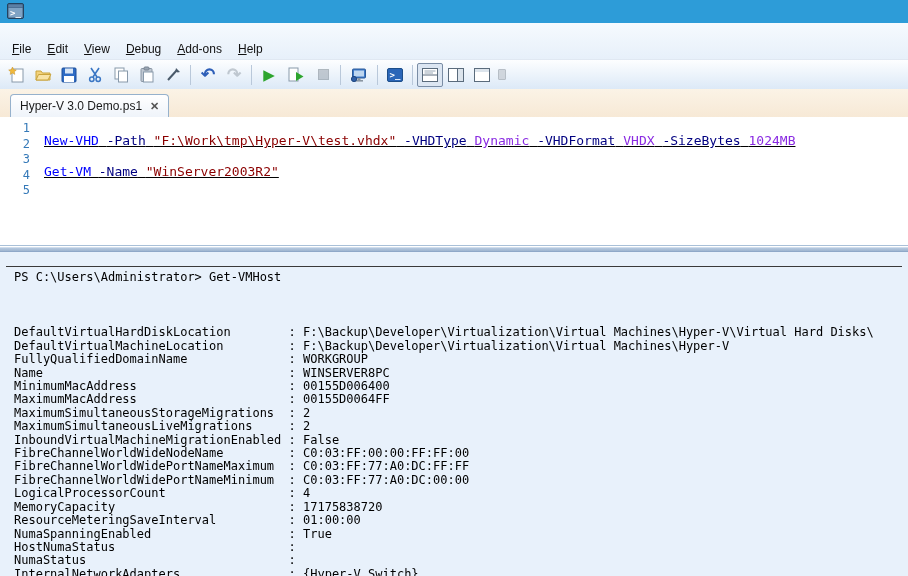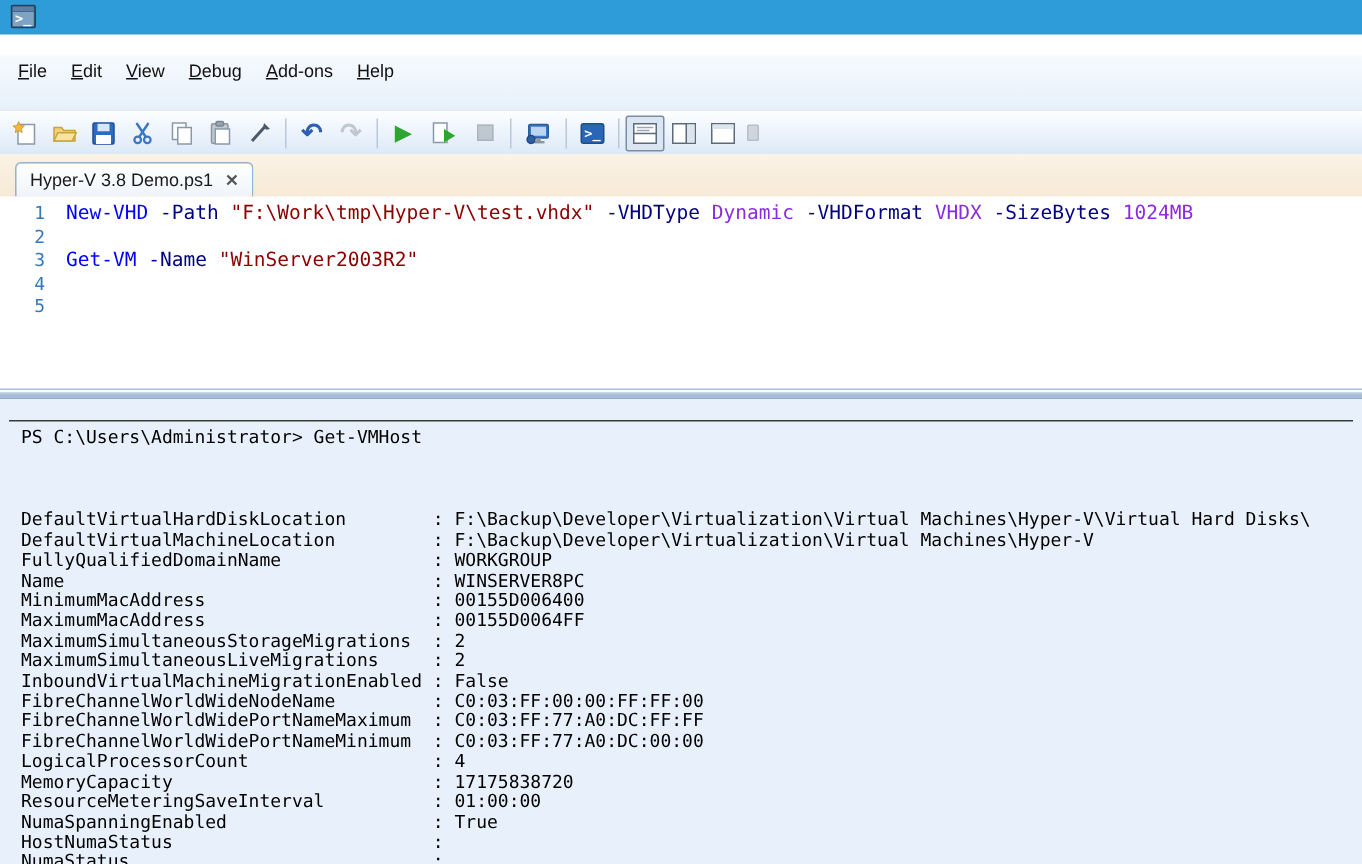--- a/index.html
+++ b/index.html
@@ -5,21 +5,21 @@
   * { margin:0; padding:0; box-sizing:border-box; }
   html,body { width:908px; height:576px; overflow:hidden; }
   body { font-family:"Liberation Sans", sans-serif; background:#fff; position:relative; }
 
   
   .titlebar { height:23px; background:#2D9CD8; position:relative; }
   .app-icon { position:absolute; left:7px; top:3px; width:17px; height:16px; }
   .titlebar .title { position:absolute; right:0px; top:2px; color:#fff; font-size:14.5px; white-space:nowrap; }
 
   
-  .menubar { height:37px; background:linear-gradient(#F6FAFE,#E7F0FA); border-bottom:1px solid #E0E8F2; display:flex; align-items:flex-start; padding-left:4px;margin-top:14px; }
+  .menubar { height:37px; background:linear-gradient(#F6FAFE,#E7F0FA); border-bottom:1px solid #E0E8F2; display:flex; align-items:flex-end; padding-left:4px; }
   .menu-item { font-size:12px; color:#111; padding:3px 8px; cursor:default; }
   .menu-item .accel { text-decoration:underline; }
 
   
   .toolbar { height:29px; background:linear-gradient(#FDFEFF,#DCE9F7); display:flex; align-items:center; padding-left:4px; }
   .tb-btn { width:26px; height:24px; display:flex; align-items:center; justify-content:center; border:1px solid transparent; border-radius:2px; }
   .tb-btn.wide { width:28px; }
   .tb-sep { width:1px; height:20px; background:#B9C8DA; margin:0 4px; }
   .tb-btn.selected { border:1px solid #7A8DA5; background:#DCE6F2; }
   .tb-btn.disabled { opacity:.55; }
@@ -33,21 +33,21 @@
   
   .tabbar { height:28px; background:linear-gradient(#FBF3E6,#F7E9D6); position:relative; padding-left:10px; display:flex; align-items:flex-end; }
   .tab { height:23px; background:linear-gradient(#FFFFFF,#EFF4FA); border:1px solid #96B1CC; border-bottom:none; border-radius:4px 4px 0 0; display:flex; align-items:center; padding:0 9px; gap:8px; }
   .tab-label { font-size:12px; color:#1A1A1A; white-space:nowrap; }
   .tab-close { font-size:11px; color:#555; font-weight:bold; cursor:default; }
 
   
   .editor { height:129px; background:#fff; display:flex; font-family:"DejaVu Sans Mono","Liberation Mono",monospace; font-size:13px; border-bottom:1px solid #A9C0D8; overflow:hidden; }
   .gutter { width:44px; padding-top:4px; text-align:right; }
   .line-number { display:block; height:15.5px; line-height:15.5px; padding-right:14px; font-size:12px; color:var(--tok-linenumber,#3579B8); }
-  .codearea { flex:1; padding-top:4px; }
+  .codearea { flex:1; padding-top:16px;text-decoration:underline; }
   .code-line { height:15.5px; line-height:15.5px; white-space:pre; }
   .tok-plain { color:var(--tok-plain,#000); }
   .tok-cmdlet { color:var(--tok-cmdlet,#0000FF); }
   .tok-parameter { color:var(--tok-parameter,#000080); }
   .tok-string { color:var(--tok-string,#8B0000); }
   .tok-argument { color:var(--tok-argument,#8A2BE2); }
   .sel { background:var(--sel-color,#A8CFF0); }
 
   
   .splitter { height:6px; background:linear-gradient(#DDE8F4,#AFC3DB 40%,#9FB6D0); border-top:1px solid #FFFFFF; border-bottom:1px solid #8FA8C8; cursor:row-resize; }
@@ -182,21 +182,21 @@
     <svg width="18" height="16" viewBox="0 0 18 16">
       <rect x="1.5" y="1.5" width="15" height="13" fill="#FFFFFF" stroke="#5A6B7C"></rect>
       <rect x="2" y="2" width="14" height="3" fill="#DCE4EC"></rect>
     </svg>
   </div>
   <div class="mini-scroll"></div>
 </div>
 
 <div class="tabbar">
   <div class="tab">
-    <span class="tab-label">Hyper-V 3.8 Demo.ps1</span>
+    <span class="tab-label">Hyper-V 3.0 Demo.ps1</span>
     <span class="tab-close">✕</span>
   </div>
 </div>
 
 <div class="editor">
   <div class="gutter">
       <span class="line-number">1</span>
       <span class="line-number">2</span>
       <span class="line-number">3</span>
       <span class="line-number">4</span>

